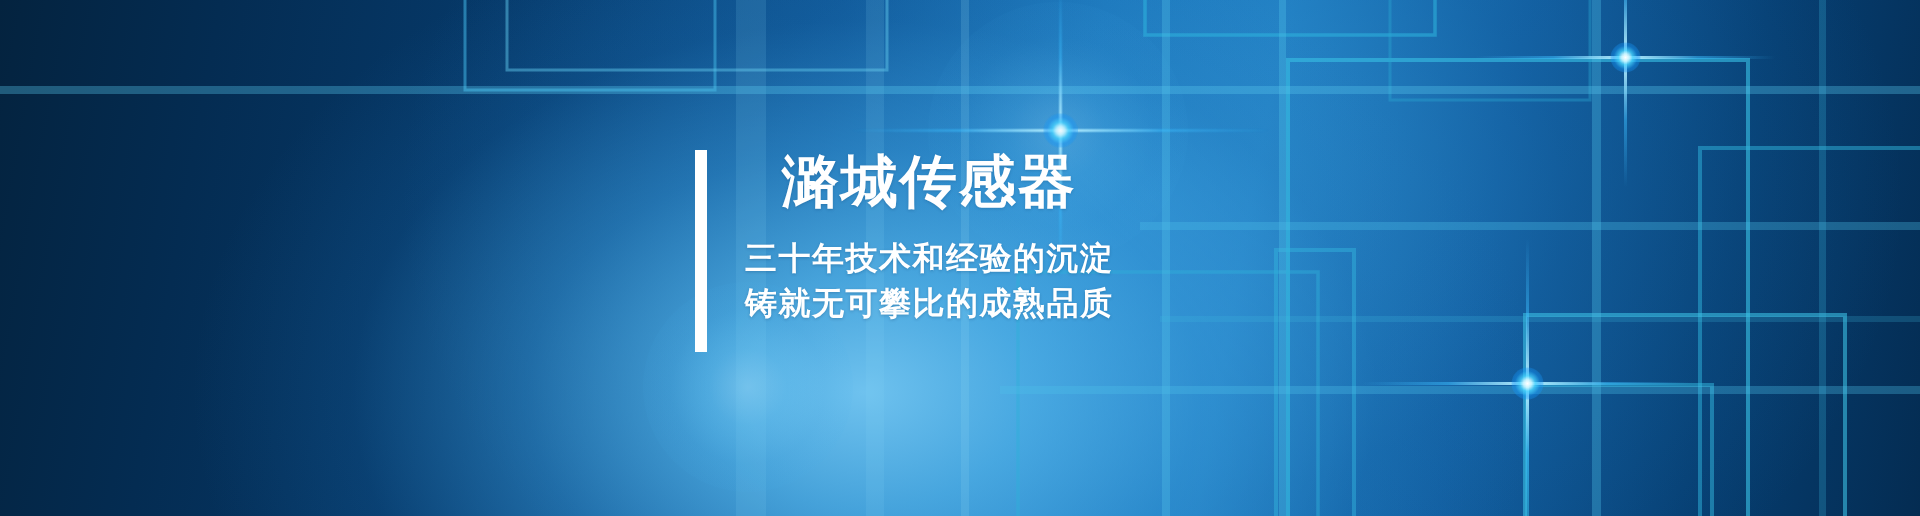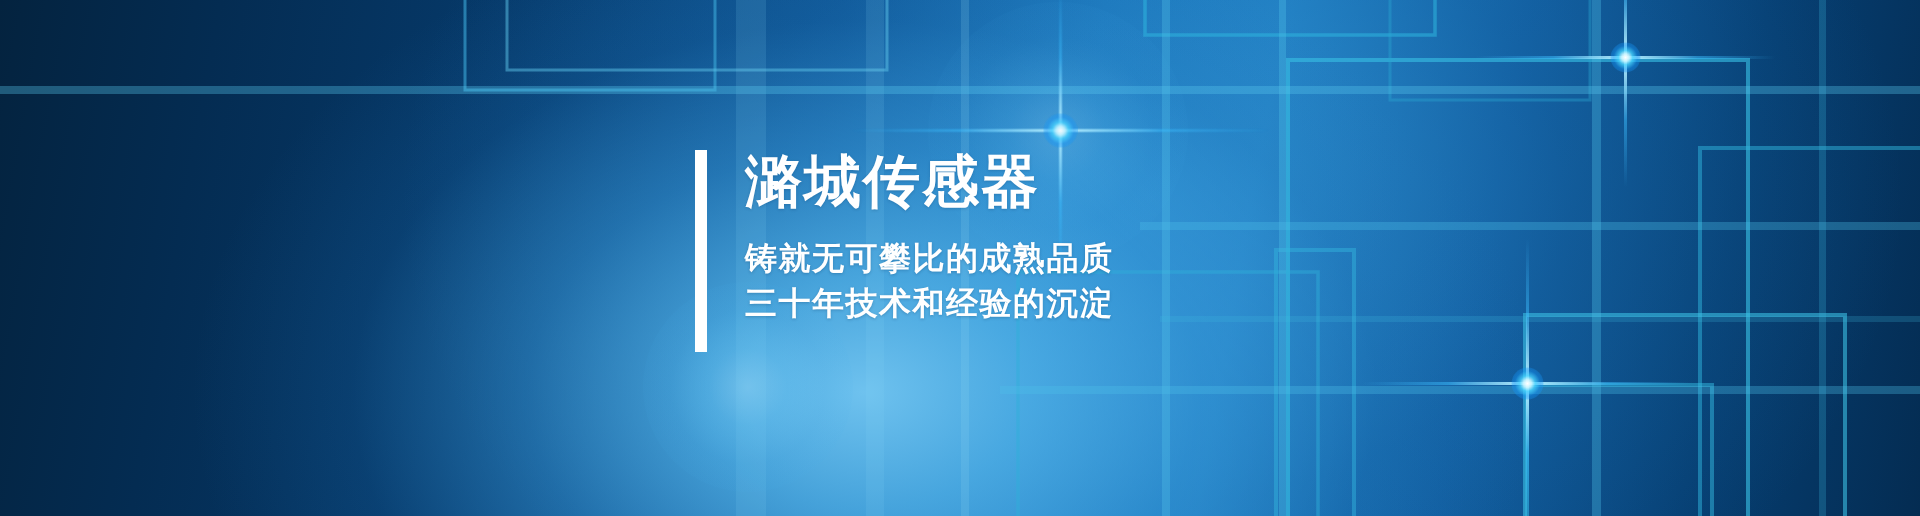--- a/index.html
+++ b/index.html
@@ -10,20 +10,21 @@
   }
   * { box-sizing: border-box; }
 
   .banner {
     position: relative;
     width: 1920px;
     height: 516px;
     overflow: hidden;
     font-family: "Liberation Sans", "DejaVu Sans", sans-serif;
     background: #0f172a;
+    text-align: center;
   }
   
   .bg-ramp {
     position: absolute;
     inset: 0;
     background: linear-gradient(100deg,
         #04233f 0%,
         #042c52 11%,
         #063a6b 26%,
         #0a4e8d 42%,
@@ -219,19 +220,19 @@
         <div class="ray-v" style="height: 290px; width: 3px;"></div>
         <div class="core" style="width: 32px; height: 32px;"></div>
       </div>
     </div>
 
   <div class="copy">
     <div class="accent-bar"></div>
     <div class="copy-text">
       <div class="headline">潞城传感器</div>
       <div class="sub-lines">
+        <div class="subline">三十年技术和经验的沉淀</div>
         <div class="subline">铸就无可攀比的成熟品质</div>
-        <div class="subline">三十年技术和经验的沉淀</div>
       </div>
     </div>
   </div>
 
 </div>
 
 </body></html>

